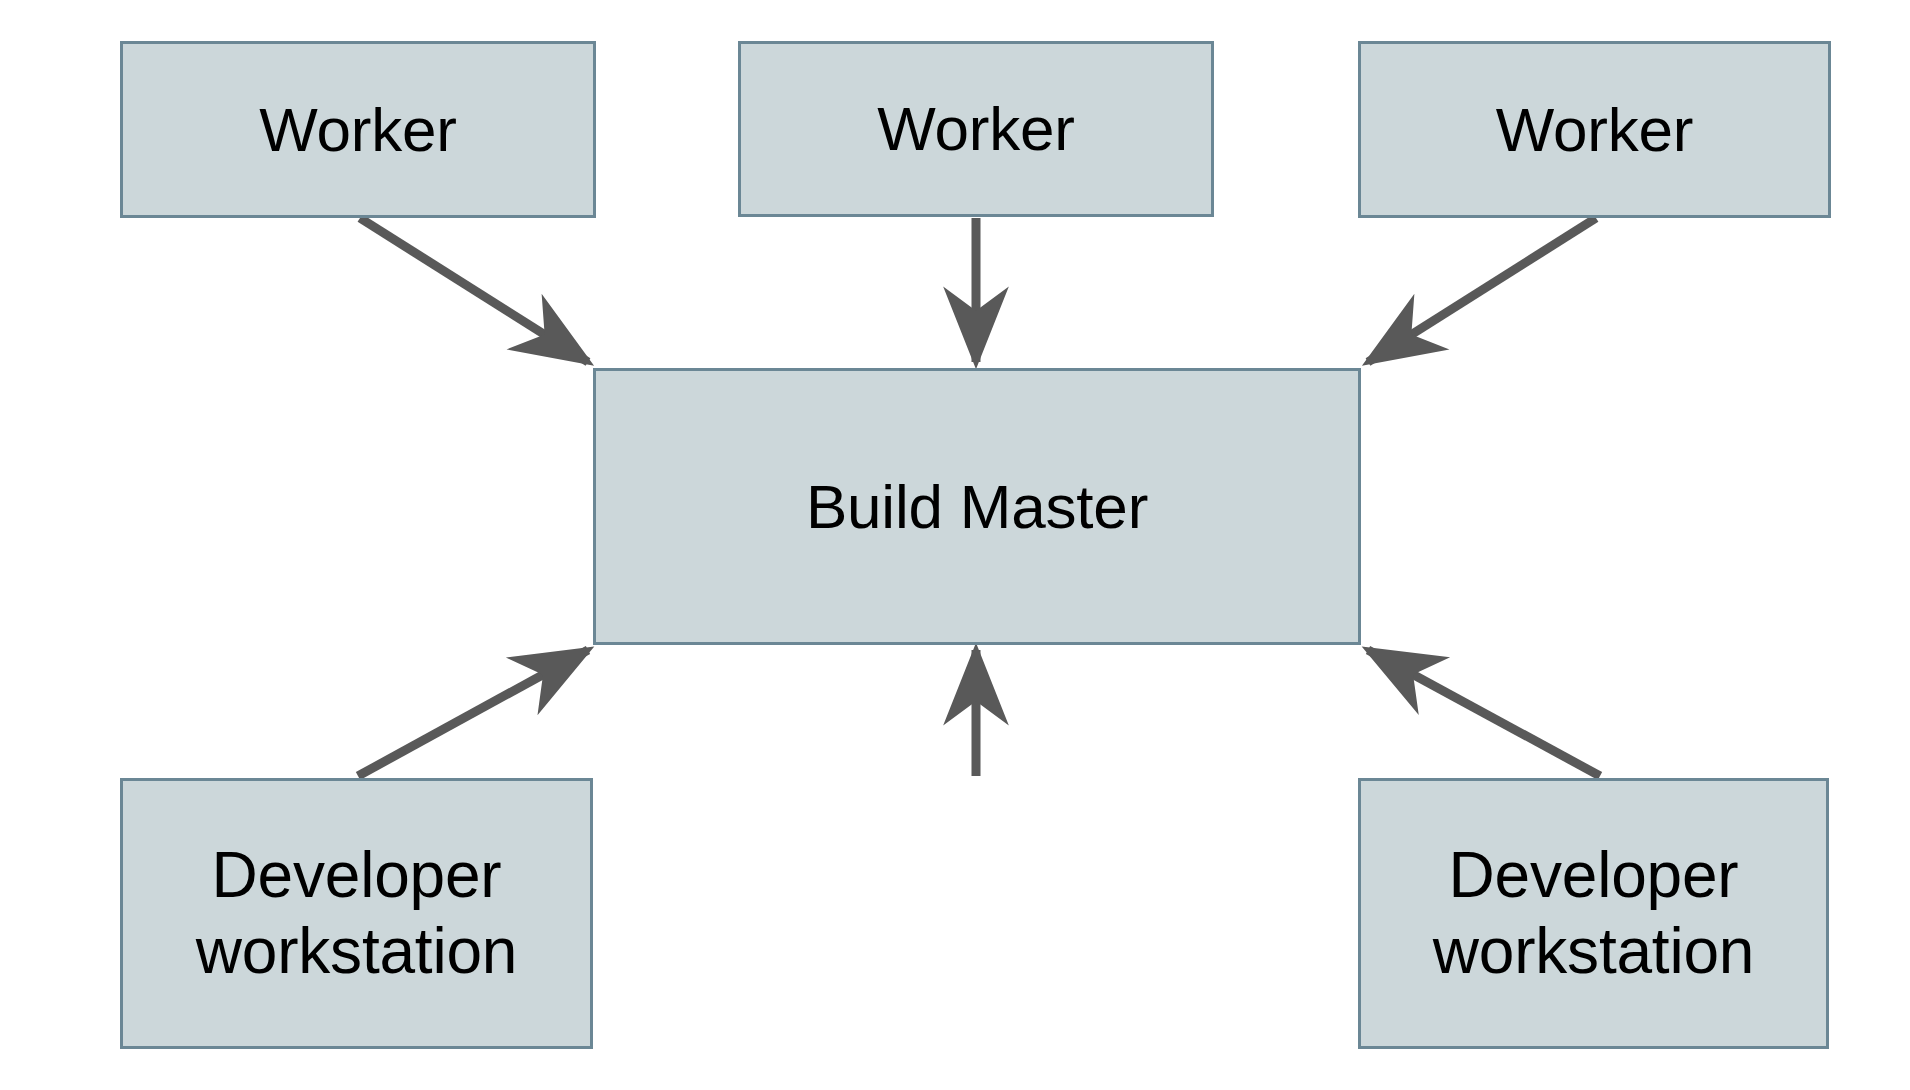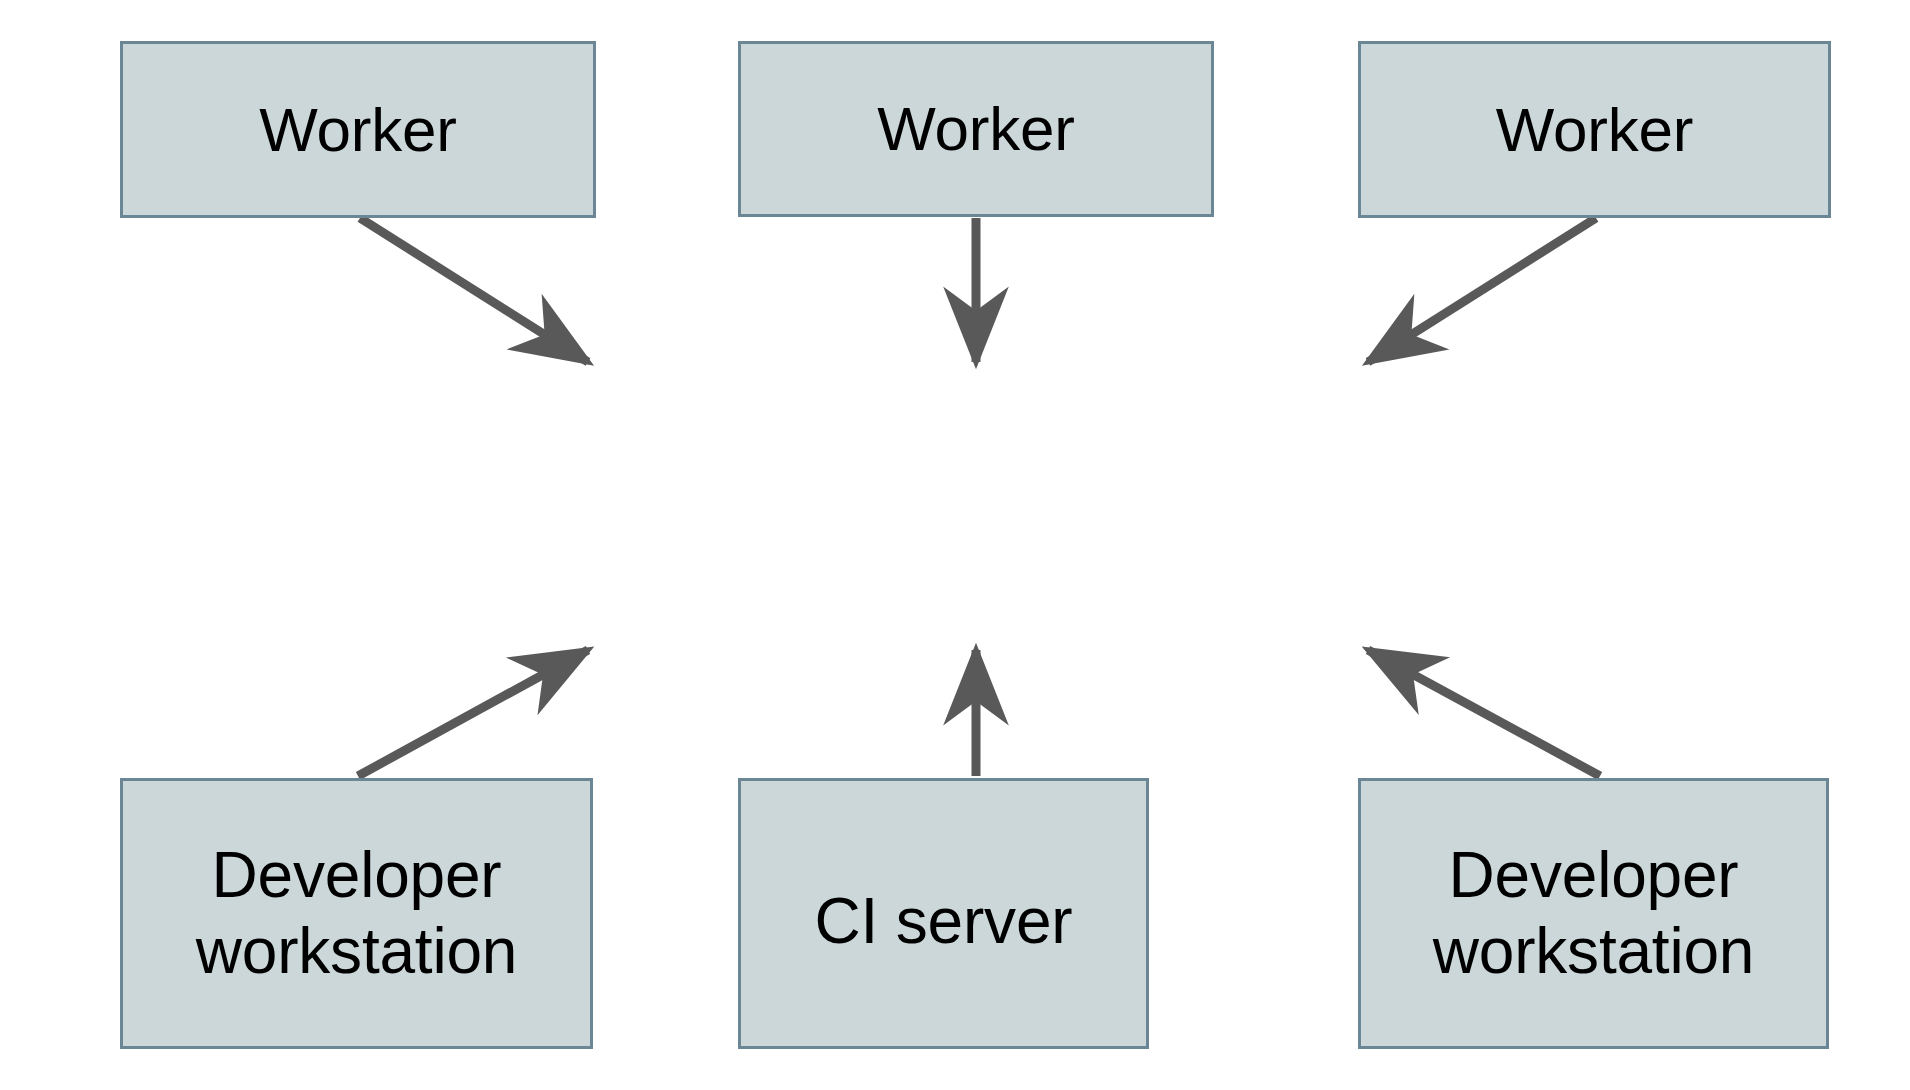--- a/index.html
+++ b/index.html
@@ -91,28 +91,28 @@
   </div>
 
   <div class="node" id="node-worker-2">
     <span class="node-label">Worker</span>
   </div>
 
   <div class="node" id="node-worker-3">
     <span class="node-label">Worker</span>
   </div>
 
+  <div class="node" id="node-build-master">
+    <span class="node-label">Build Master</span>
+  </div>
 
   <div class="node" id="node-dev-1">
     <span class="node-label">Developer
 workstation</span>
   </div>
 
-  <div class="node" id="node-ci">
-    <span class="node-label">CI server</span>
-  </div>
 
   <div class="node" id="node-dev-2">
     <span class="node-label">Developer
 workstation</span>
   </div>
 
 </div>
 
 </body></html>

